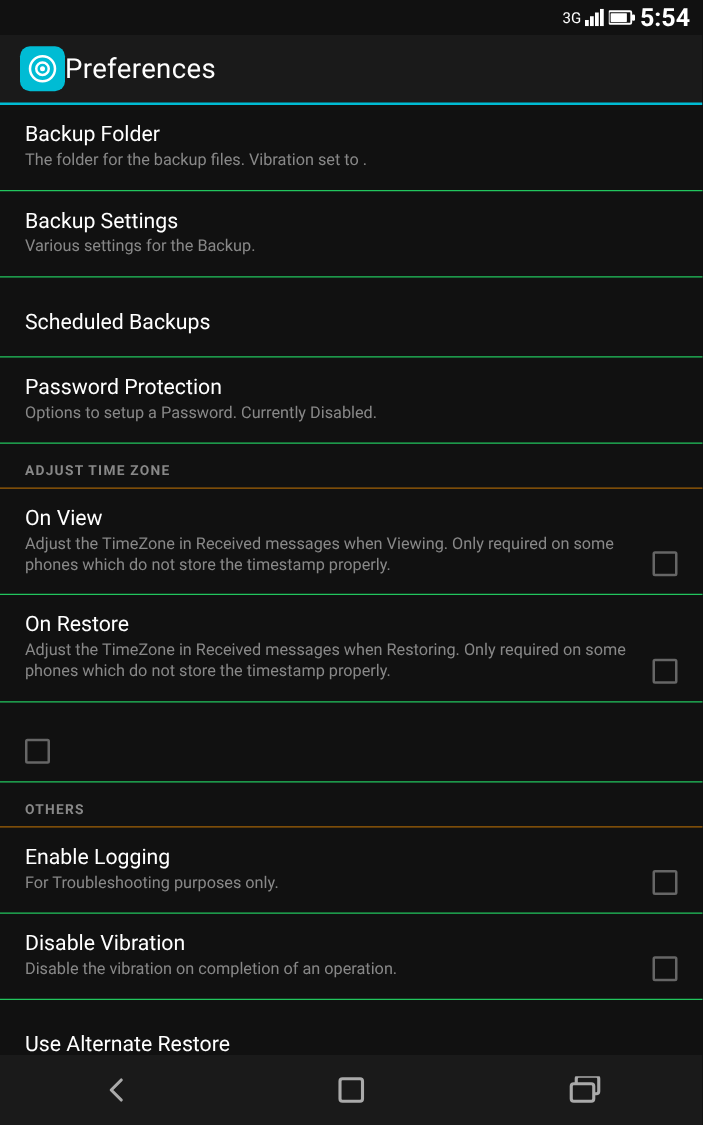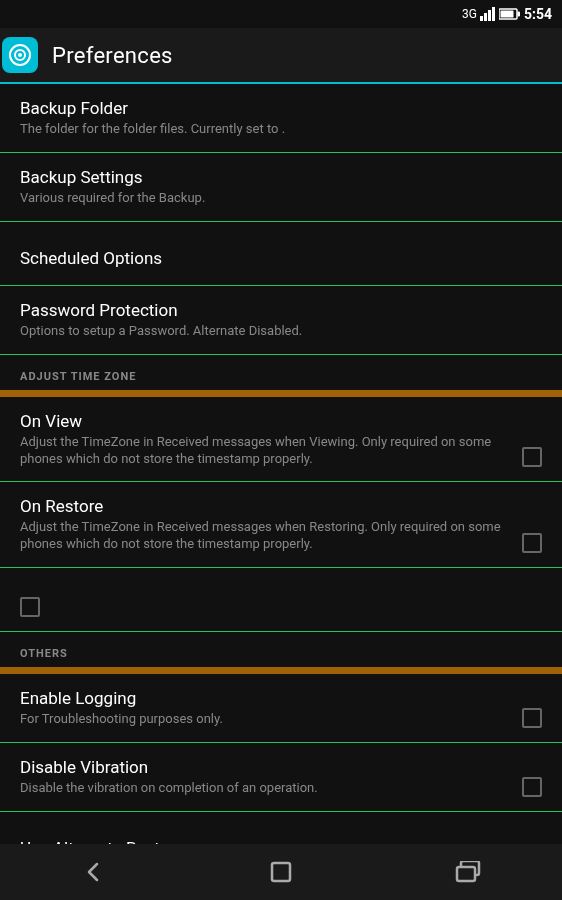--- a/index.html
+++ b/index.html
@@ -32,22 +32,21 @@
       align-items: center;
       gap: 3px;
     }
 
     
     .action-bar {
       height: 56px;
       background: #1a1a1a;
       display: flex;
       align-items: center;
-      padding: 0 2px;
-      gap: 14px;
+      padding: 0 16px;
       border-bottom: 2px solid #00bcd4;
     }
     .app-icon {
       width: 36px;
       height: 36px;
       background: #00bcd4;
       border-radius: 8px;
       display: flex;
       align-items: center;
       justify-content: center;
@@ -94,21 +93,21 @@
     }
     .pref-subtitle {
       font-size: 13px;
       color: #888888;
       line-height: 1.3;
     }
 
     
     .section-header {
       padding: 10px 20px 6px 20px;
-      border-bottom: 7px solid #a16207;
+      border-bottom: 1px solid #a16207;
     }
     .section-header-text {
       font-size: 11px;
       font-weight: 700;
       color: #888888;
       letter-spacing: 1px;
       text-transform: uppercase;
     }
 
     
@@ -155,57 +154,57 @@
       <rect x="0" y="9" width="3" height="5" fill="white"></rect>
       <rect x="4" y="6" width="3" height="8" fill="white"></rect>
       <rect x="8" y="3" width="3" height="11" fill="white"></rect>
       <rect x="12" y="0" width="3" height="14" fill="white"></rect>
     </svg>
     <svg width="22" height="12" viewBox="0 0 22 12" fill="none">
       <rect x="0" y="1" width="18" height="10" rx="1" stroke="white" stroke-width="1.5" fill="none"></rect>
       <rect x="18.5" y="3.5" width="2.5" height="5" rx="1" fill="white"></rect>
       <rect x="1.5" y="2.5" width="13" height="7" rx="0.5" fill="white"></rect>
     </svg>
-    <span class="status-bar-text" style="font-size:14px;font-weight:bold;">5:54</span>
+    <span class="status-bar-text" style="font-size:20px;font-weight:bold;">5:54</span>
   </div>
 </div>
 
 <div class="action-bar">
   <div class="app-icon">
     <svg viewBox="0 0 24 24" fill="none" xmlns="http://www.w3.org/2000/svg">
       <circle cx="12" cy="12" r="10" stroke="white" stroke-width="2" fill="none"></circle>
       <circle cx="12" cy="12" r="5" stroke="white" stroke-width="2" fill="none"></circle>
       <circle cx="12" cy="12" r="2" fill="white"></circle>
     </svg>
   </div>
   <span class="action-bar-title">Preferences</span>
 </div>
 
 <div class="content" id="content-area">
 <div class="pref-item">
       <div class="pref-text">
         <div class="pref-title">Backup Folder</div>
-        <div class="pref-subtitle">The folder for the folder files. Currently set to .</div>
+        <div class="pref-subtitle">The folder for the backup files. Vibration set to .</div>
       </div>
     </div>
     <div class="pref-item">
       <div class="pref-text">
         <div class="pref-title">Backup Settings</div>
-        <div class="pref-subtitle">Various required for the Backup.</div>
-      </div>
-    </div>
-    <div class="pref-item">
-      <div class="pref-text">
-        <div class="pref-title">Scheduled Options</div>
+        <div class="pref-subtitle">Various settings for the Backup.</div>
+      </div>
+    </div>
+    <div class="pref-item">
+      <div class="pref-text">
+        <div class="pref-title">Scheduled Backups</div>
       </div>
     </div>
     <div class="pref-item">
       <div class="pref-text">
         <div class="pref-title">Password Protection</div>
-        <div class="pref-subtitle">Options to setup a Password. Alternate Disabled.</div>
+        <div class="pref-subtitle">Options to setup a Password. Currently Disabled.</div>
       </div>
     </div>
     <div class="section-header"><span class="section-header-text">ADJUST TIME ZONE</span></div>
     <div class="pref-item">
       <div class="pref-text">
         <div class="pref-title">On View</div>
         <div class="pref-subtitle">Adjust the TimeZone in Received messages when Viewing. Only required on some phones which do not store the timestamp properly.</div>
       </div>
       <div class="pref-checkbox"></div>
     </div>

